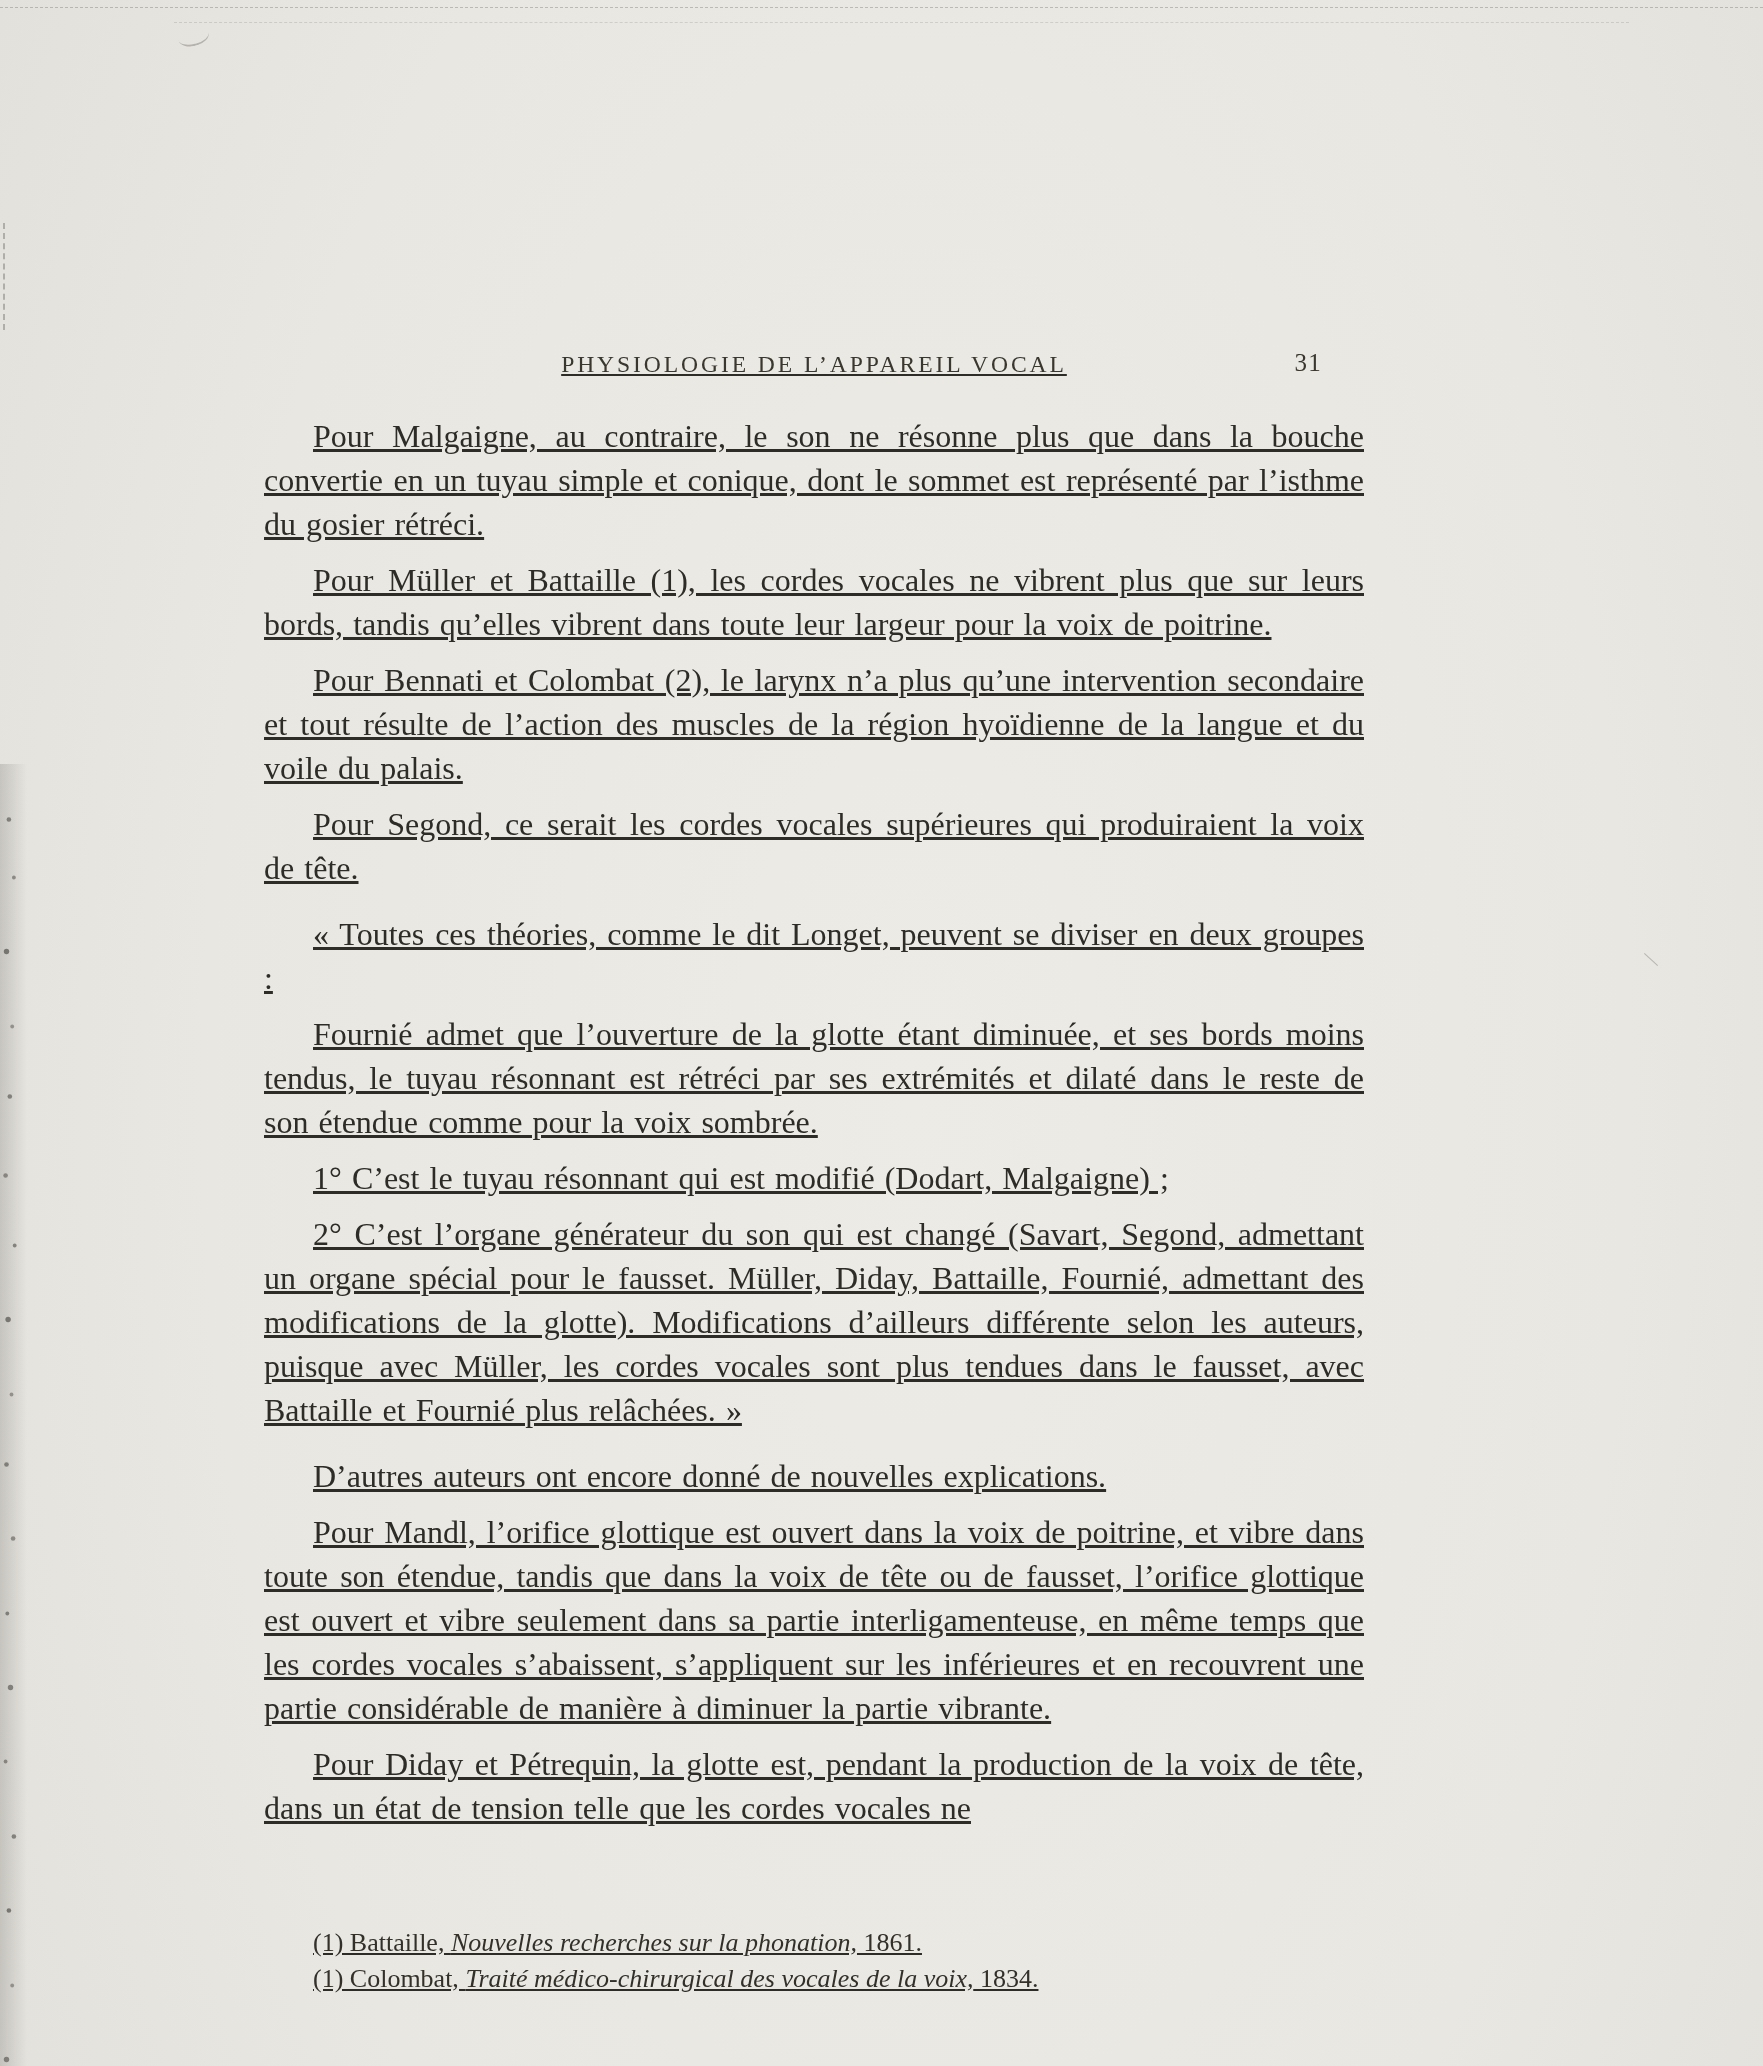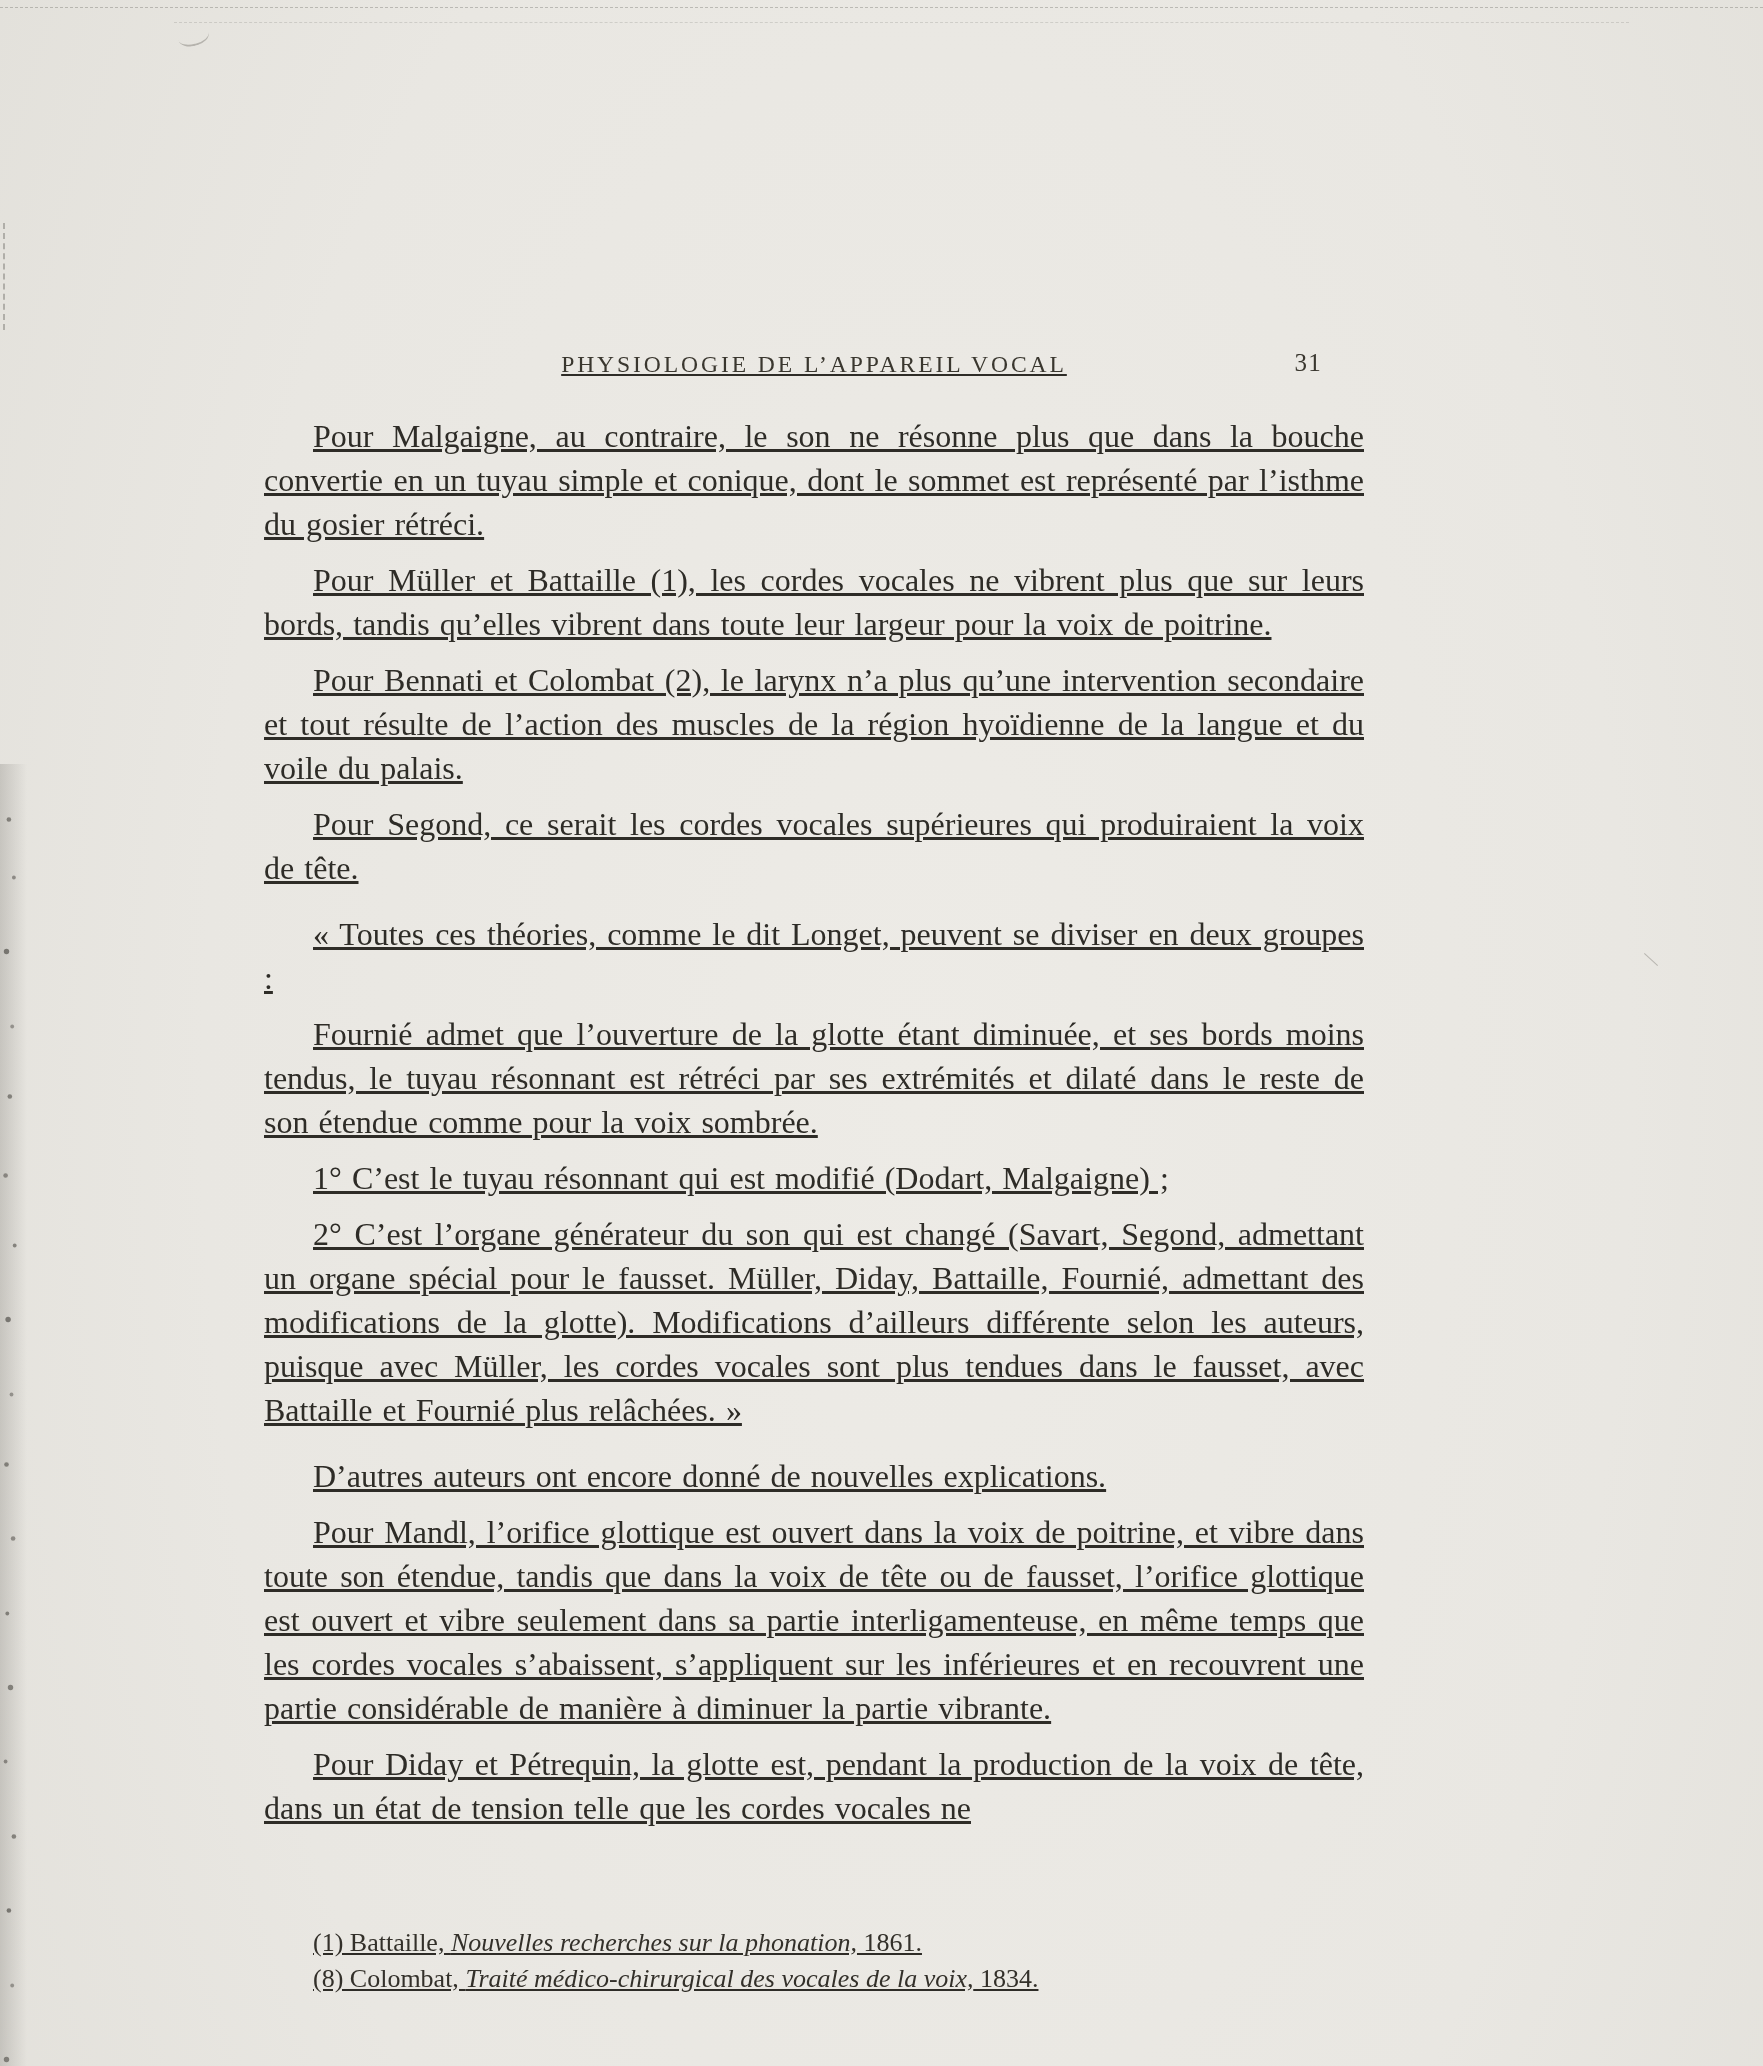--- a/index.html
+++ b/index.html
@@ -163,18 +163,18 @@
       <p class="para">Fournié admet que l’ouverture de la glotte étant diminuée, et ses bords moins tendus, le tuyau résonnant est rétréci par ses extrémités et dilaté dans le reste de son étendue comme pour la voix sombrée.</p>
       <p class="para">1° C’est le tuyau résonnant qui est modifié (Dodart, Malgaigne) ;</p>
       <p class="para">2° C’est l’organe générateur du son qui est changé (Savart, Segond, admettant un organe spécial pour le fausset. Müller, Diday, Battaille, Fournié, admettant des modifications de la glotte). Modifications d’ailleurs différente selon les auteurs, puisque avec Müller, les cordes vocales sont plus tendues dans le fausset, avec Battaille et Fournié plus relâchées. »</p>
       <p class="para gap">D’autres auteurs ont encore donné de nouvelles explications.</p>
       <p class="para">Pour Mandl, l’orifice glottique est ouvert dans la voix de poitrine, et vibre dans toute son étendue, tandis que dans la voix de tête ou de fausset, l’orifice glottique est ouvert et vibre seulement dans sa partie interligamenteuse, en même temps que les cordes vocales s’abaissent, s’appliquent sur les inférieures et en recouvrent une partie considérable de manière à diminuer la partie vibrante.</p>
       <p class="para">Pour Diday et Pétrequin, la glotte est, pendant la production de la voix de tête, dans un état de tension telle que les cordes vocales ne</p>
     </main>
 
     <footer class="footnotes">
       <p class="footnote"><span class="fn-prefix">(1) Battaille, </span><span class="fn-title">Nouvelles recherches sur la phonation,</span><span class="fn-suffix"> 1861.</span></p>
-      <p class="footnote"><span class="fn-prefix">(8) Colombat, </span><span class="fn-title">Traité médico-chirurgical des vocales de la voix,</span><span class="fn-suffix"> 1834.</span></p>
+      <p class="footnote"><span class="fn-prefix">(1) Colombat, </span><span class="fn-title">Traité médico-chirurgical des vocales de la voix,</span><span class="fn-suffix"> 1834.</span></p>
     </footer>
 
   </div>
 </div>
 
 
 </body></html>

